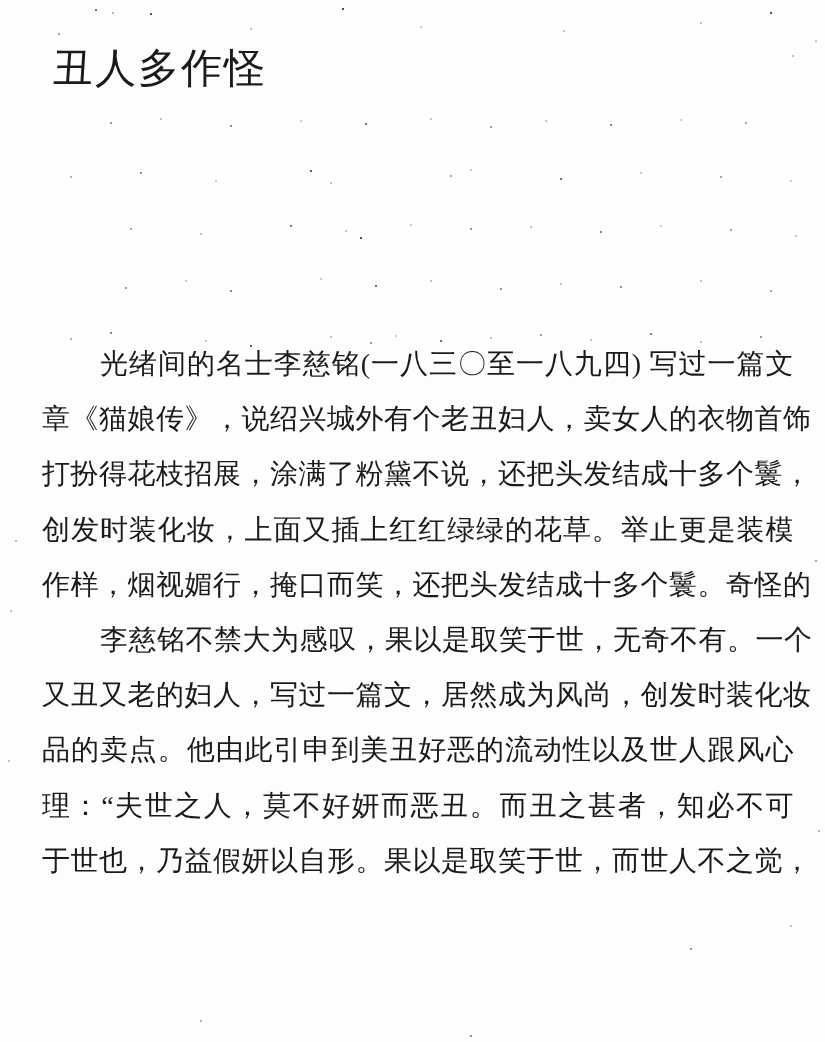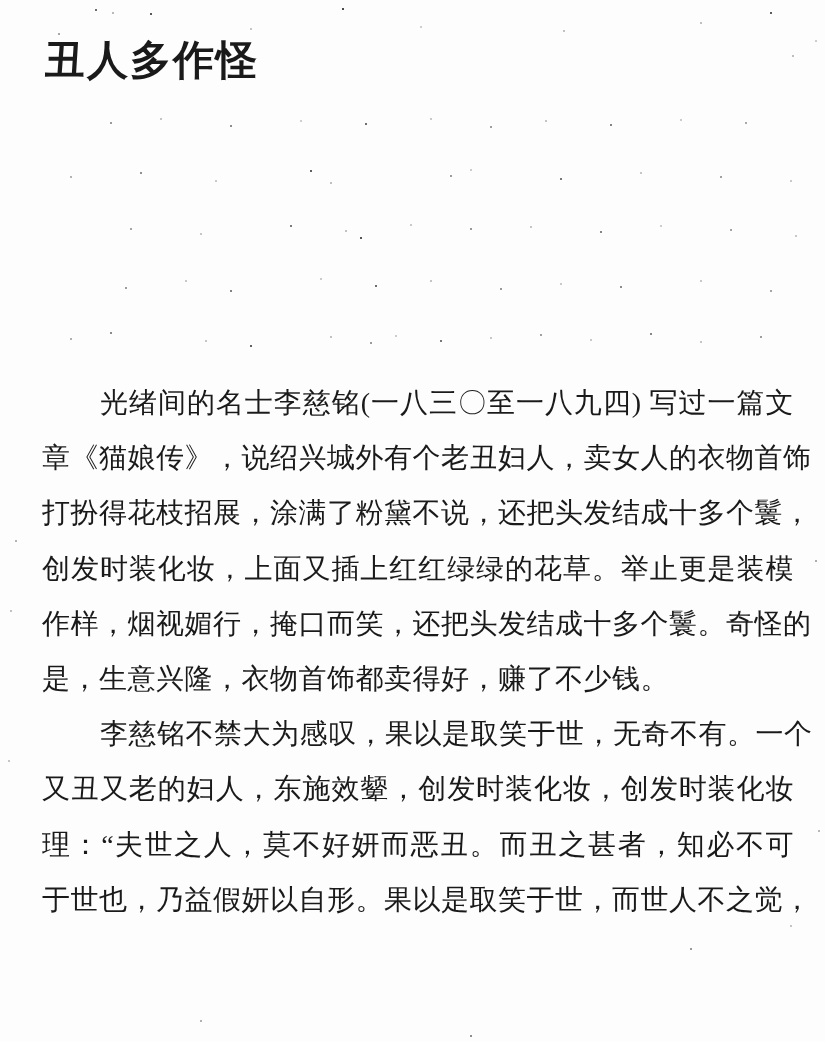--- a/index.html
+++ b/index.html
@@ -8,30 +8,30 @@
     position:relative;
     width:825px; height:1042px;
     background:var(--paper);
     overflow:hidden;
     font-family:"Liberation Serif","DejaVu Serif",serif;
     color:var(--ink);
   }
   .title {
     position:absolute;
     left:44px; top:40px;
-    margin:0;
+    margin:8px;
     font-size:41px;
-    font-weight:700;
+    font-weight:400;
     letter-spacing:2px;
     line-height:1;
     color:var(--ink);
   }
   .body-text {
     position:absolute;
-    left:42px; top:375px;
+    left:42px; top:336px;
     width:752px;
   }
   .line {
     height:55.2px;
     line-height:55px;
     font-size:28px;
     letter-spacing:0.5px;
     text-align:justify;
     text-align-last:justify;
     text-justify:inter-character;
@@ -80,19 +80,19 @@
 
 <div class="page">
   <div class="noise"></div>
   <h1 class="title">丑人多作怪</h1>
   <div class="body-text" id="body-text">
       <div class="line indent">光绪间的名士李慈铭(一八三〇至一八九四) 写过一篇文</div>
       <div class="line">章《猫娘传》，说绍兴城外有个老丑妇人，卖女人的衣物首饰</div>
       <div class="line">打扮得花枝招展，涂满了粉黛不说，还把头发结成十多个鬟，</div>
       <div class="line">创发时装化妆，上面又插上红红绿绿的花草。举止更是装模</div>
       <div class="line">作样，烟视媚行，掩口而笑，还把头发结成十多个鬟。奇怪的</div>
-      <div class="line no-stretch">是，生意兴隆，衣物首饰都卖得好，赚了不少钱。</div>
       <div class="line indent">李慈铭不禁大为感叹，果以是取笑于世，无奇不有。一个</div>
-      <div class="line">又丑又老的妇人，东施效颦，创发时装化妆，创发时装化妆</div>
+      <div class="line">又丑又老的妇人，写过一篇文，居然成为风尚，创发时装化妆</div>
+      <div class="line">品的卖点。他由此引申到美丑好恶的流动性以及世人跟风心</div>
       <div class="line">理：“夫世之人，莫不好妍而恶丑。而丑之甚者，知必不可</div>
       <div class="line">于世也，乃益假妍以自形。果以是取笑于世，而世人不之觉，</div>
     </div>
 </div>
 
 </body></html>

